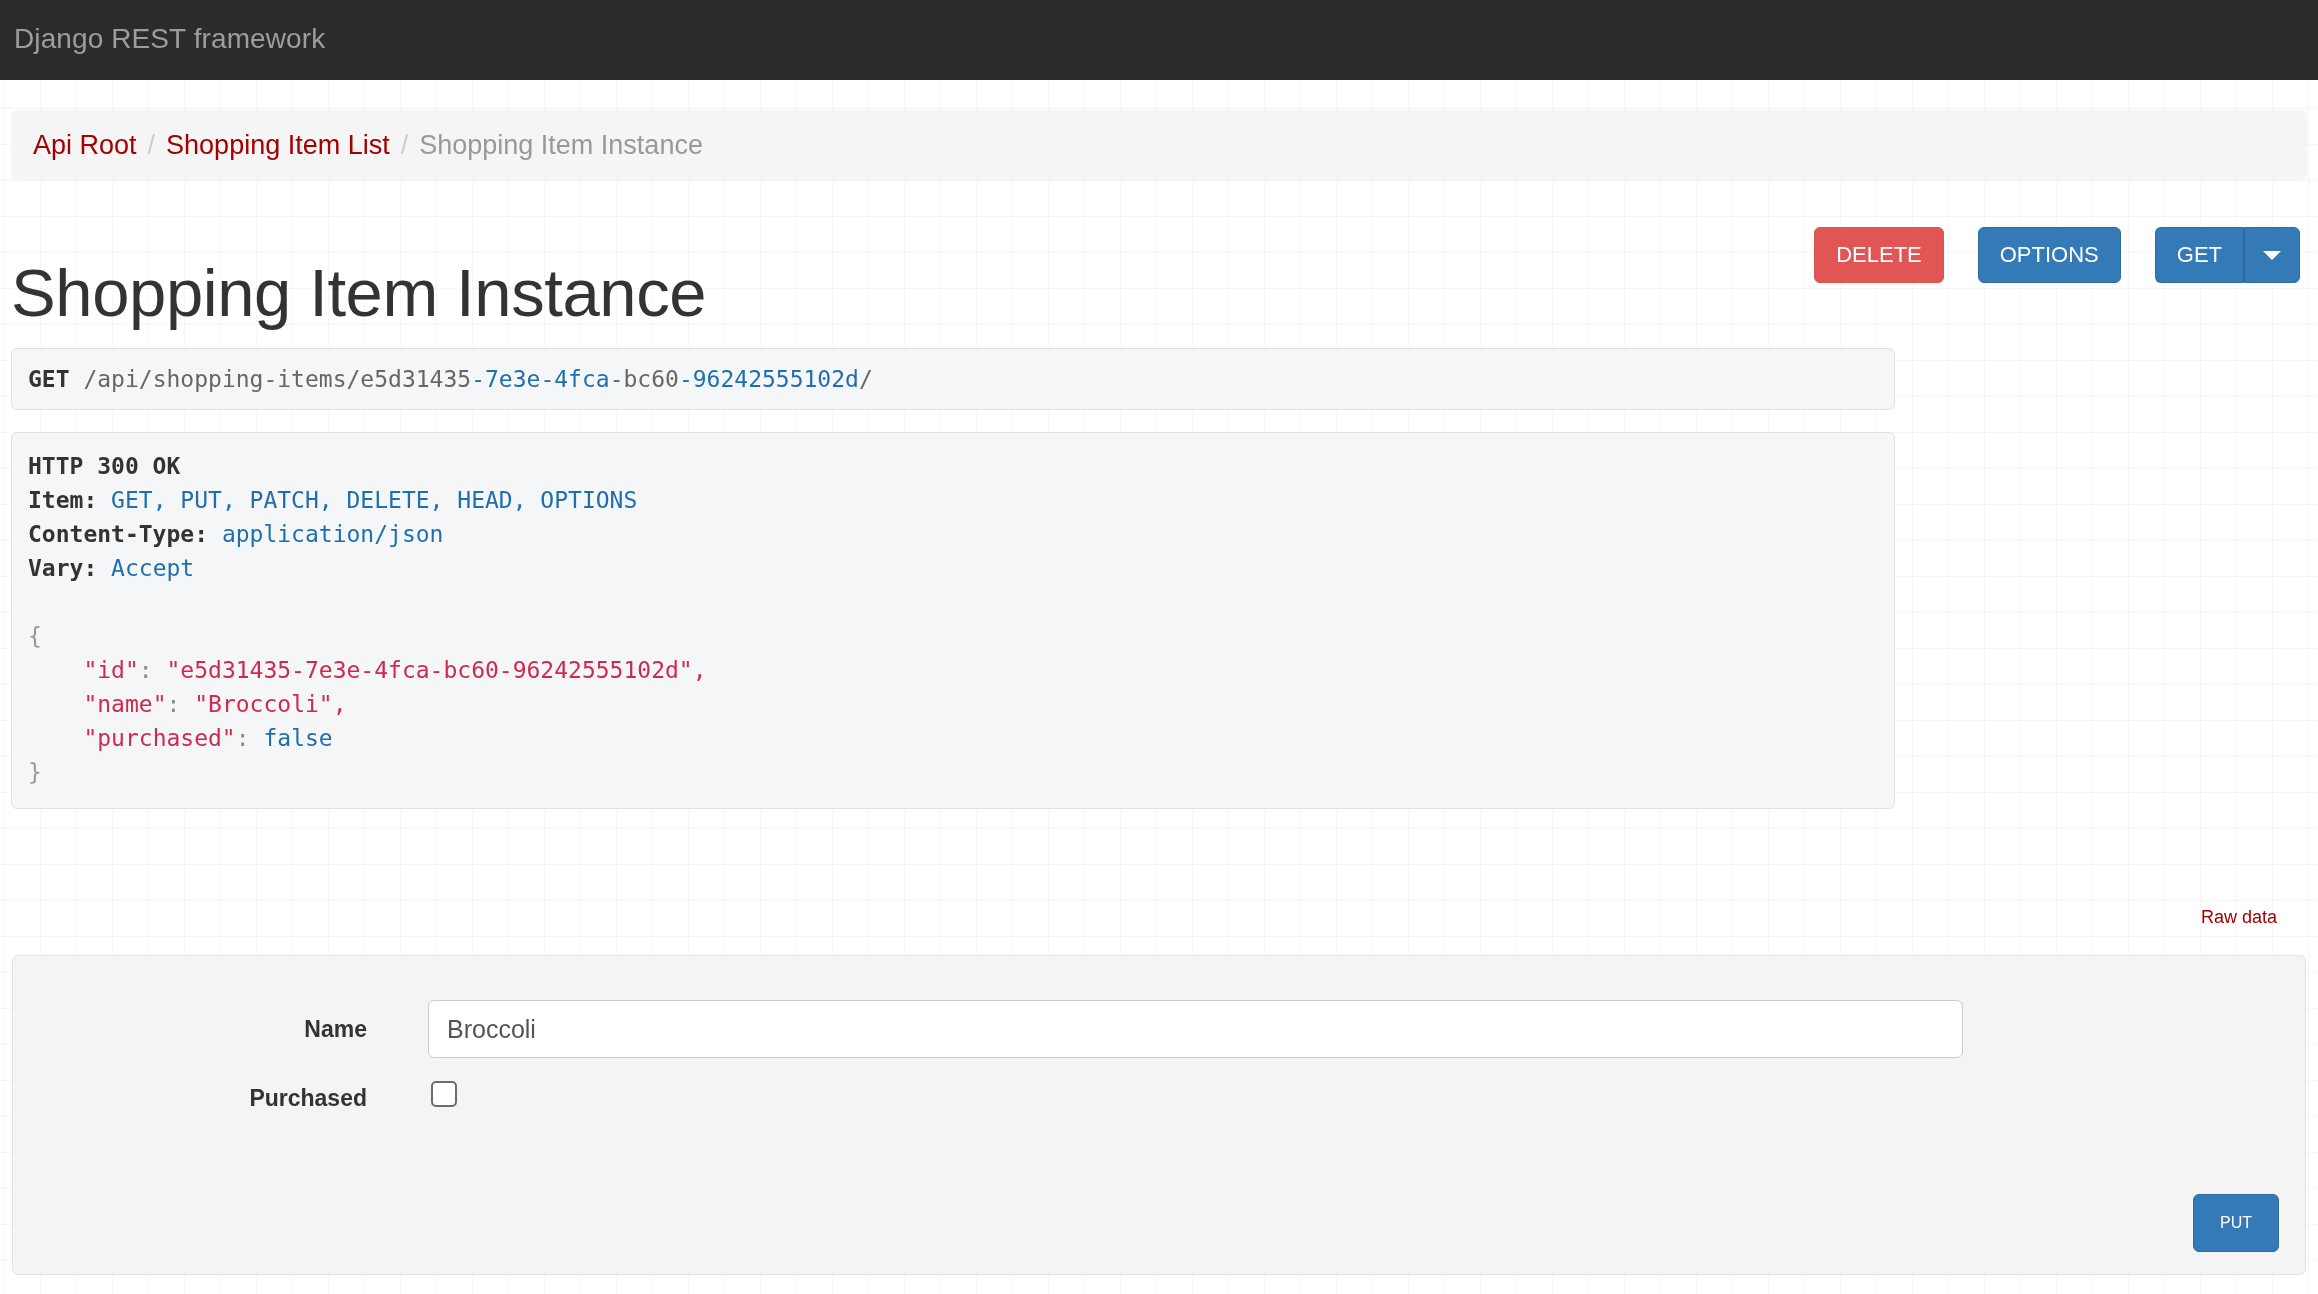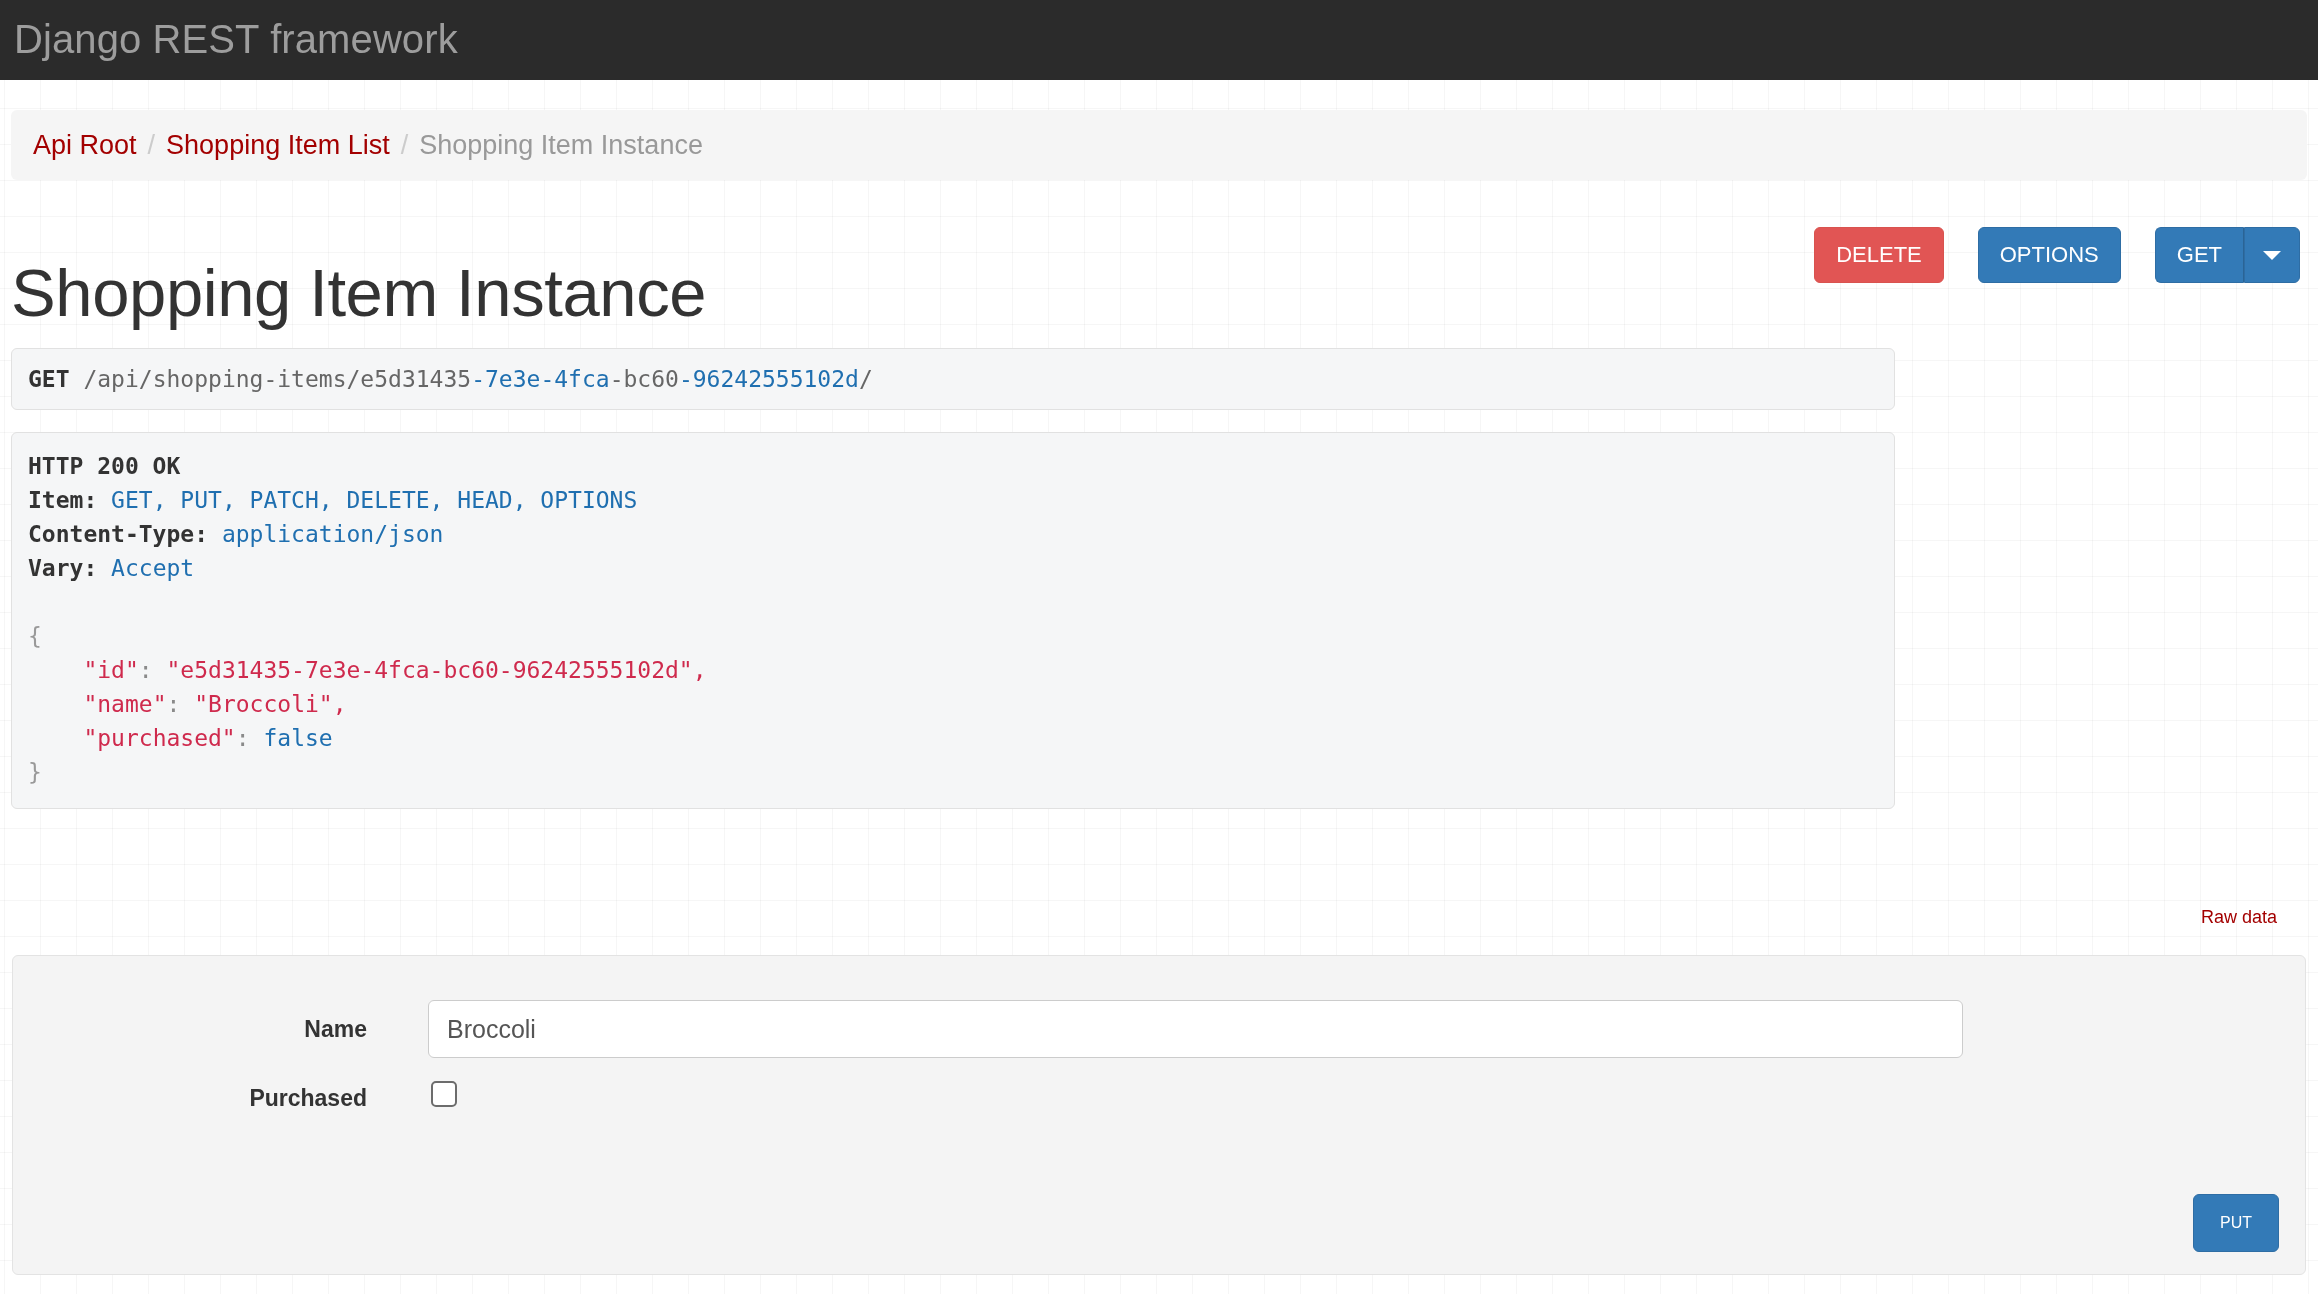--- a/index.html
+++ b/index.html
@@ -29,21 +29,21 @@
     left: 0; top: 0;
     width: 2318px;
     height: 80px;
     background: #2b2b2b;
     box-sizing: border-box;
   }
   .navbar-brand {
     position: absolute;
     left: 14px;
     top: 18px;
-    font-size: 40px;
+    font-size: 28px;
     line-height: 42px;
     color: #9d9d9d;
     letter-spacing: 0.1px;
     text-decoration: none;
     white-space: nowrap;
   }
 
   
   .breadcrumb {
     position: absolute;
@@ -328,21 +328,21 @@
       <span class="caret"></span>
     </button>
   </span>
 </div>
 
 <div class="panel-block request-block">
   <pre class="code"><span class="tok-method">GET</span> <span class="tok-path">/api/shopping-items/</span><span class="tok-path">e5d31435</span><span class="tok-num">-</span><span class="tok-num">7e3e</span><span class="tok-num">-</span><span class="tok-num">4fca</span><span class="tok-path">-</span><span class="tok-path">bc60</span><span class="tok-num">-</span><span class="tok-num">96242555102d</span><span class="tok-path">/</span></pre>
 </div>
 
 <div class="panel-block response-block">
-  <pre class="code"><span class="tok-header">HTTP 200 OK</span>
+  <pre class="code"><span class="tok-header">HTTP 300 OK</span>
 <span class="tok-header">Item:</span> <span class="tok-value">GET, PUT, PATCH, DELETE, HEAD, OPTIONS</span>
 <span class="tok-header">Content-Type:</span> <span class="tok-value">application/json</span>
 <span class="tok-header">Vary:</span> <span class="tok-value">Accept</span>
 
 <span class="tok-punct">{</span>
     <span class="tok-key">"id"</span><span class="tok-colon">:</span> <span class="tok-str">"e5d31435-7e3e-4fca-bc60-96242555102d"</span><span class="tok-comma">,</span>
     <span class="tok-key">"name"</span><span class="tok-colon">:</span> <span class="tok-str">"Broccoli"</span><span class="tok-comma">,</span>
     <span class="tok-key">"purchased"</span><span class="tok-colon">:</span> <span class="tok-lit">false</span>
 <span class="tok-punct">}</span></pre>
 </div>

